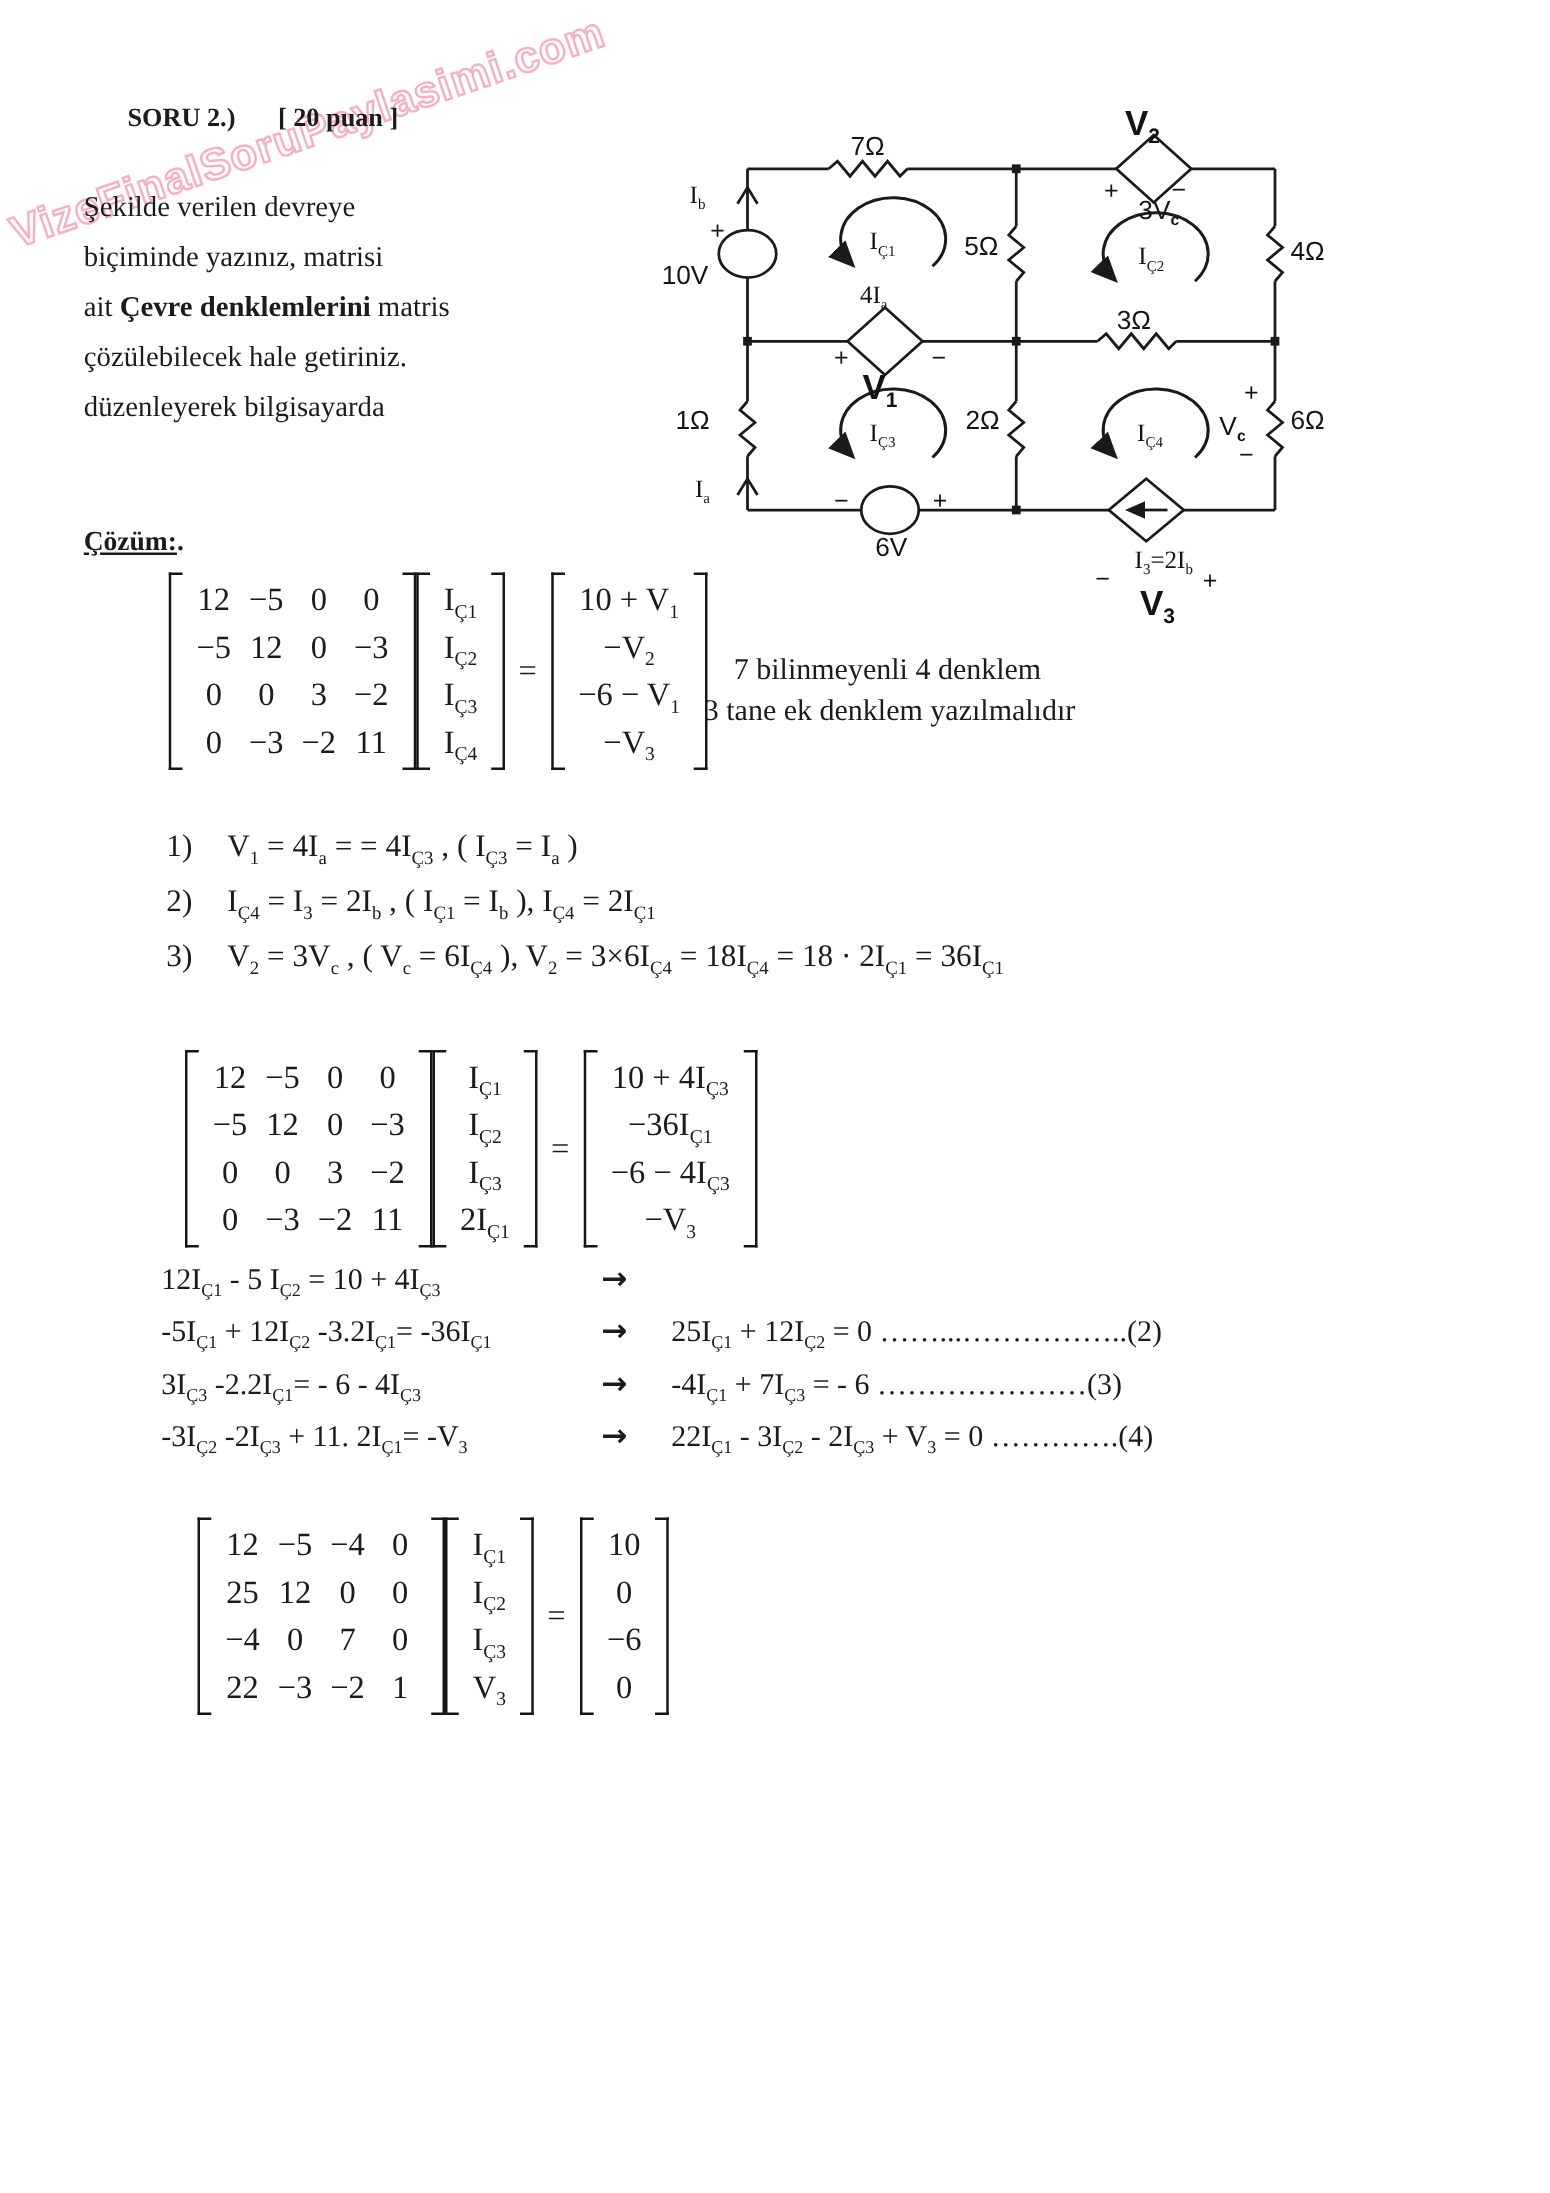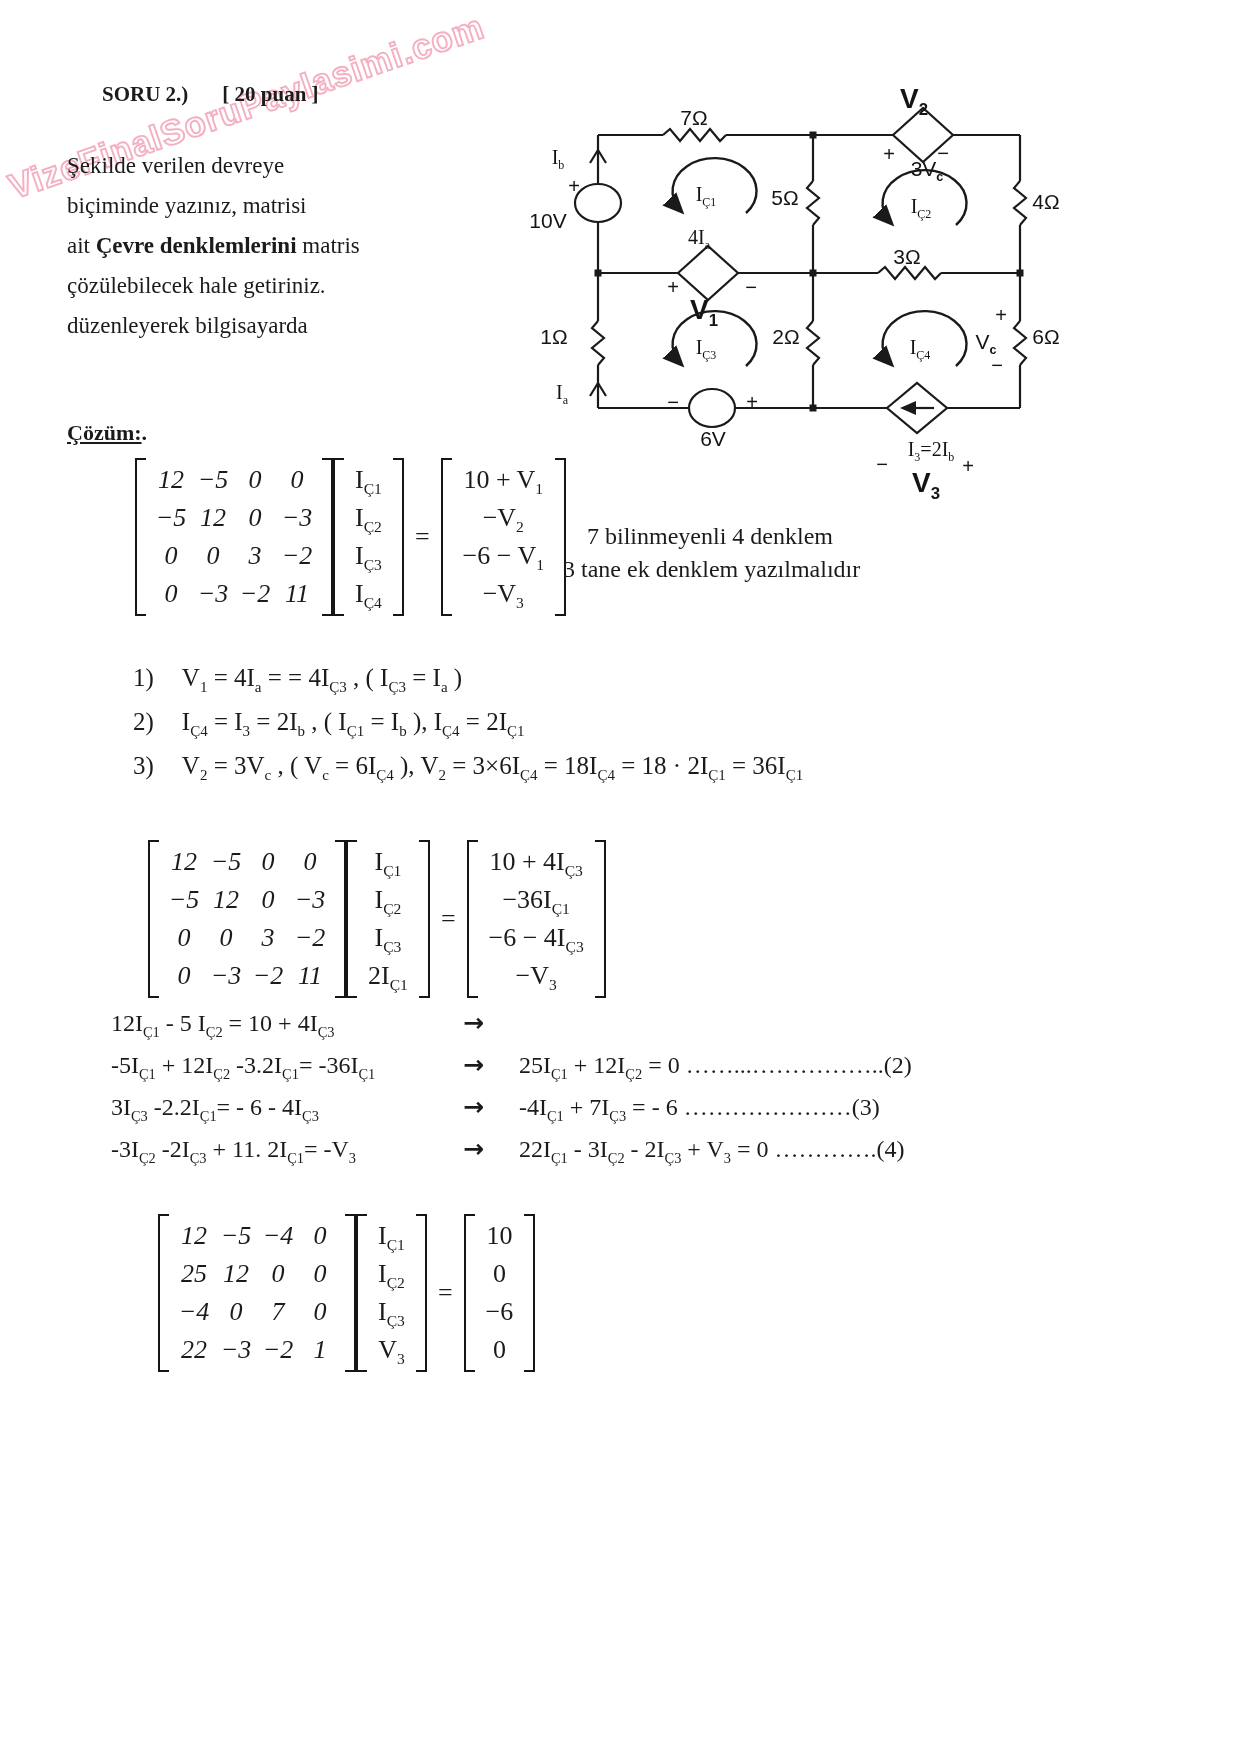--- a/index.html
+++ b/index.html
@@ -26,34 +26,34 @@
   .note { position:absolute; left:563px; top:520px; font-size:24px; line-height:33px; }
   .note .l1 { padding-left:24px; }
 
   
   .mxwrap { position:absolute; display:inline-flex; align-items:center; font-size:26px; }
   .mx { display:inline-flex; align-items:stretch; }
   .brk { width:9px; border:2.4px solid #161616; }
   .brk.l { border-right:none; }
   .brk.r { border-left:none; }
   .grid4 { display:grid; grid-template-columns:repeat(4, minmax(32px, auto));
-           column-gap:10px; row-gap:8px; padding:7px 9px; justify-items:center; align-items:center;font-style:italic; }
+           column-gap:10px; row-gap:8px; padding:7px 9px; justify-items:center; align-items:center; }
   .vcol  { display:grid; grid-template-rows:repeat(4, 30px); row-gap:8px; padding:7px 11px;
            justify-items:center; align-items:center; }
   .grid4 .mx-cell { line-height:30px; height:30px; }
   .eqsign { margin:0 11px; font-size:26px; }
   .m1 { left:135px; top:458px; }
   .m2 { left:148px; top:840px; }
   .m3 { left:158px; top:1214px; }
 
   
   .steps { position:absolute; left:133px; top:664px; font-size:25px; }
   .step  { display:flex; align-items:baseline; height:44px; gap:28px; white-space:nowrap; }
   
-  .deriv { position:absolute; left:111px; top:1008px; font-size:24px; }
+  .deriv { position:absolute; left:129px; top:1008px; font-size:24px; }
   .drow  { display:grid; grid-template-columns:352px 56px auto; align-items:baseline; height:42px; white-space:nowrap; }
   .arrow { font-family:"DejaVu Sans", sans-serif; font-weight:700; font-size:25px; }
 
   sub { font-size:0.6em; line-height:0; }
 
   
   .circuit { position:absolute; left:470px; top:80px; width:600px; height:420px; }
   .circuit svg { position:absolute; left:0; top:0; }
   .clab { position:absolute; transform:translate(-50%,-50%);
           font-family:"Liberation Sans", sans-serif; font-size:21px; white-space:nowrap; color:#141414; }

